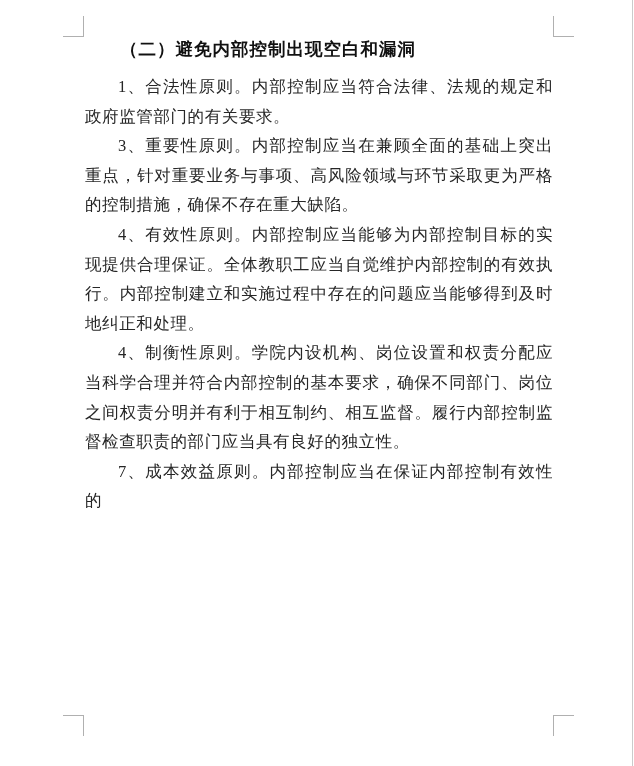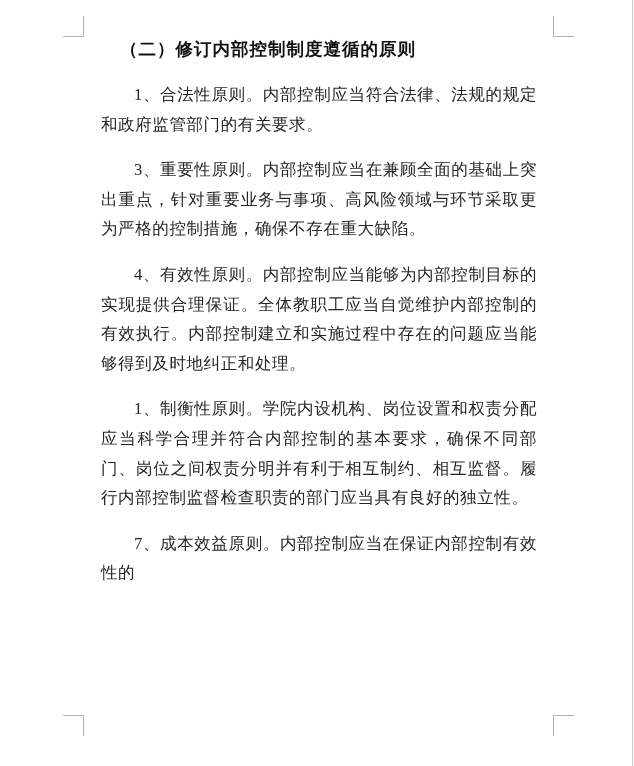--- a/index.html
+++ b/index.html
@@ -45,21 +45,21 @@
     margin: 0 0 8px 0;
     font-size: 17.5px;
     line-height: 30px;
     font-weight: bold;
     color: #111111;
     text-indent: 2em;
     letter-spacing: 1px;
     white-space: nowrap;
   }
   .para {
-    margin: 16px;
+    margin: 0;
     font-size: 16.5px;
     line-height: 29.6px;
     color: #262626;
     text-indent: 2em;
     text-align: justify;
     text-justify: inter-ideograph;
     letter-spacing: 0.6px;
   }
 </style>
 </head>
@@ -68,21 +68,21 @@
 <div class="viewport">
 
   <div class="crop-mark tl"></div>
   <div class="crop-mark tr"></div>
   <div class="crop-mark bl"></div>
   <div class="crop-mark br"></div>
 
   <div class="page-edge-right"></div>
 
   <div class="content">
-    <h2 class="heading">（二）修订内部控制制度遵循的原则</h2>
+    <h2 class="heading">（二）避免内部控制出现空白和漏洞</h2>
     <p class="para">1、合法性原则。内部控制应当符合法律、法规的规定和政府监管部门的有关要求。</p>
     <p class="para">3、重要性原则。内部控制应当在兼顾全面的基础上突出重点，针对重要业务与事项、高风险领域与环节采取更为严格的控制措施，确保不存在重大缺陷。</p>
     <p class="para">4、有效性原则。内部控制应当能够为内部控制目标的实现提供合理保证。全体教职工应当自觉维护内部控制的有效执行。内部控制建立和实施过程中存在的问题应当能够得到及时地纠正和处理。</p>
-    <p class="para">1、制衡性原则。学院内设机构、岗位设置和权责分配应当科学合理并符合内部控制的基本要求，确保不同部门、岗位之间权责分明并有利于相互制约、相互监督。履行内部控制监督检查职责的部门应当具有良好的独立性。</p>
+    <p class="para">4、制衡性原则。学院内设机构、岗位设置和权责分配应当科学合理并符合内部控制的基本要求，确保不同部门、岗位之间权责分明并有利于相互制约、相互监督。履行内部控制监督检查职责的部门应当具有良好的独立性。</p>
     <p class="para">7、成本效益原则。内部控制应当在保证内部控制有效性的</p>
   </div>
 
 </div>
 
 </body></html>

